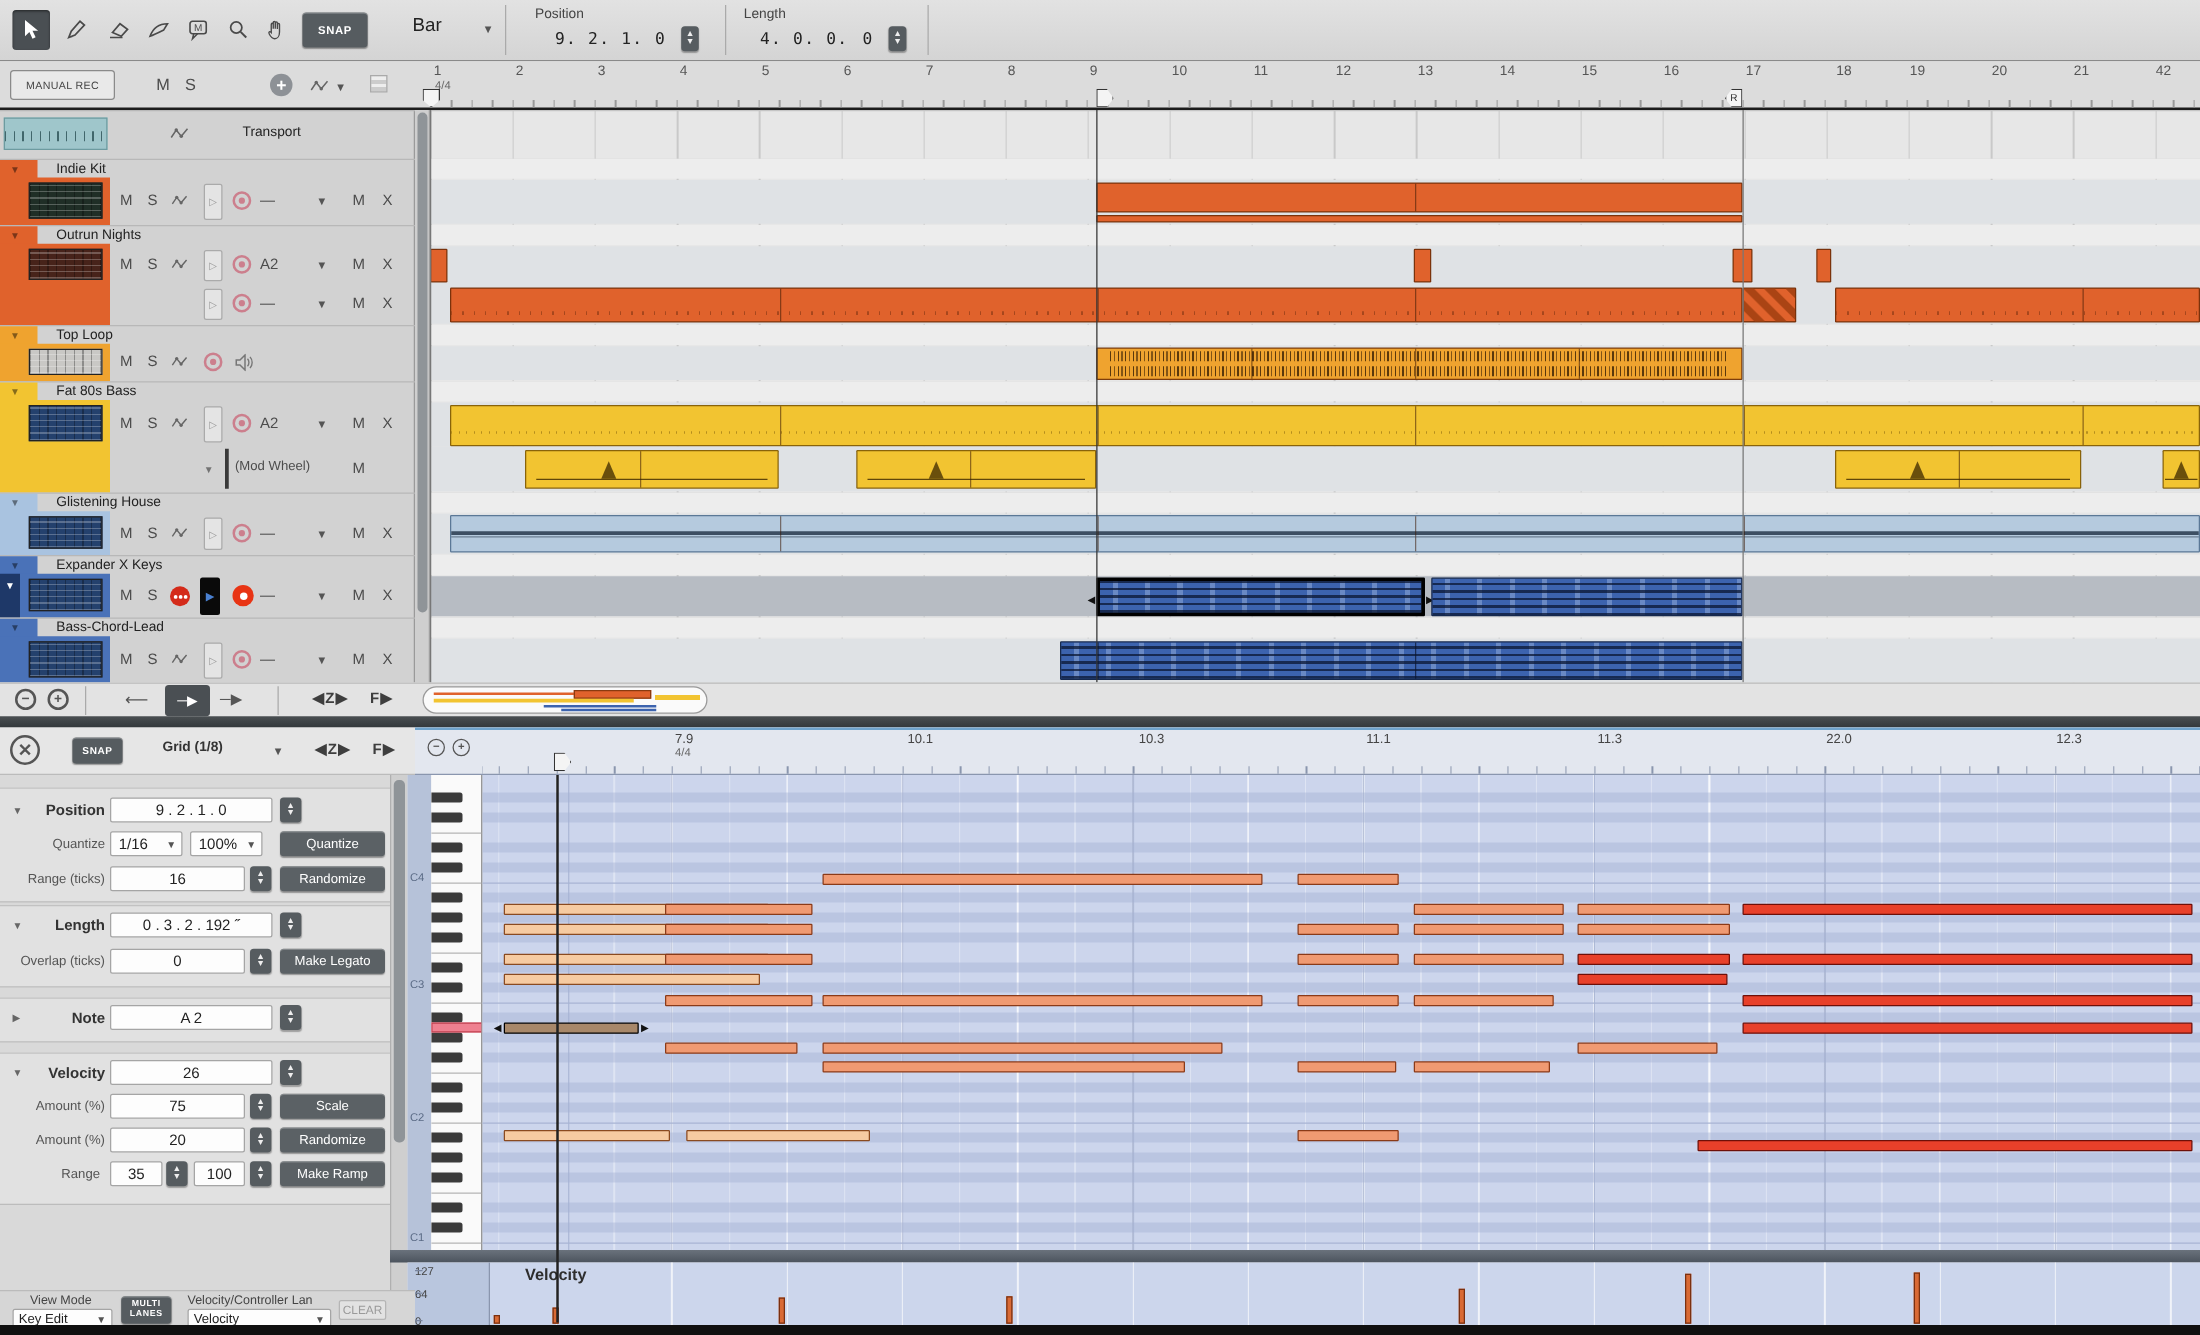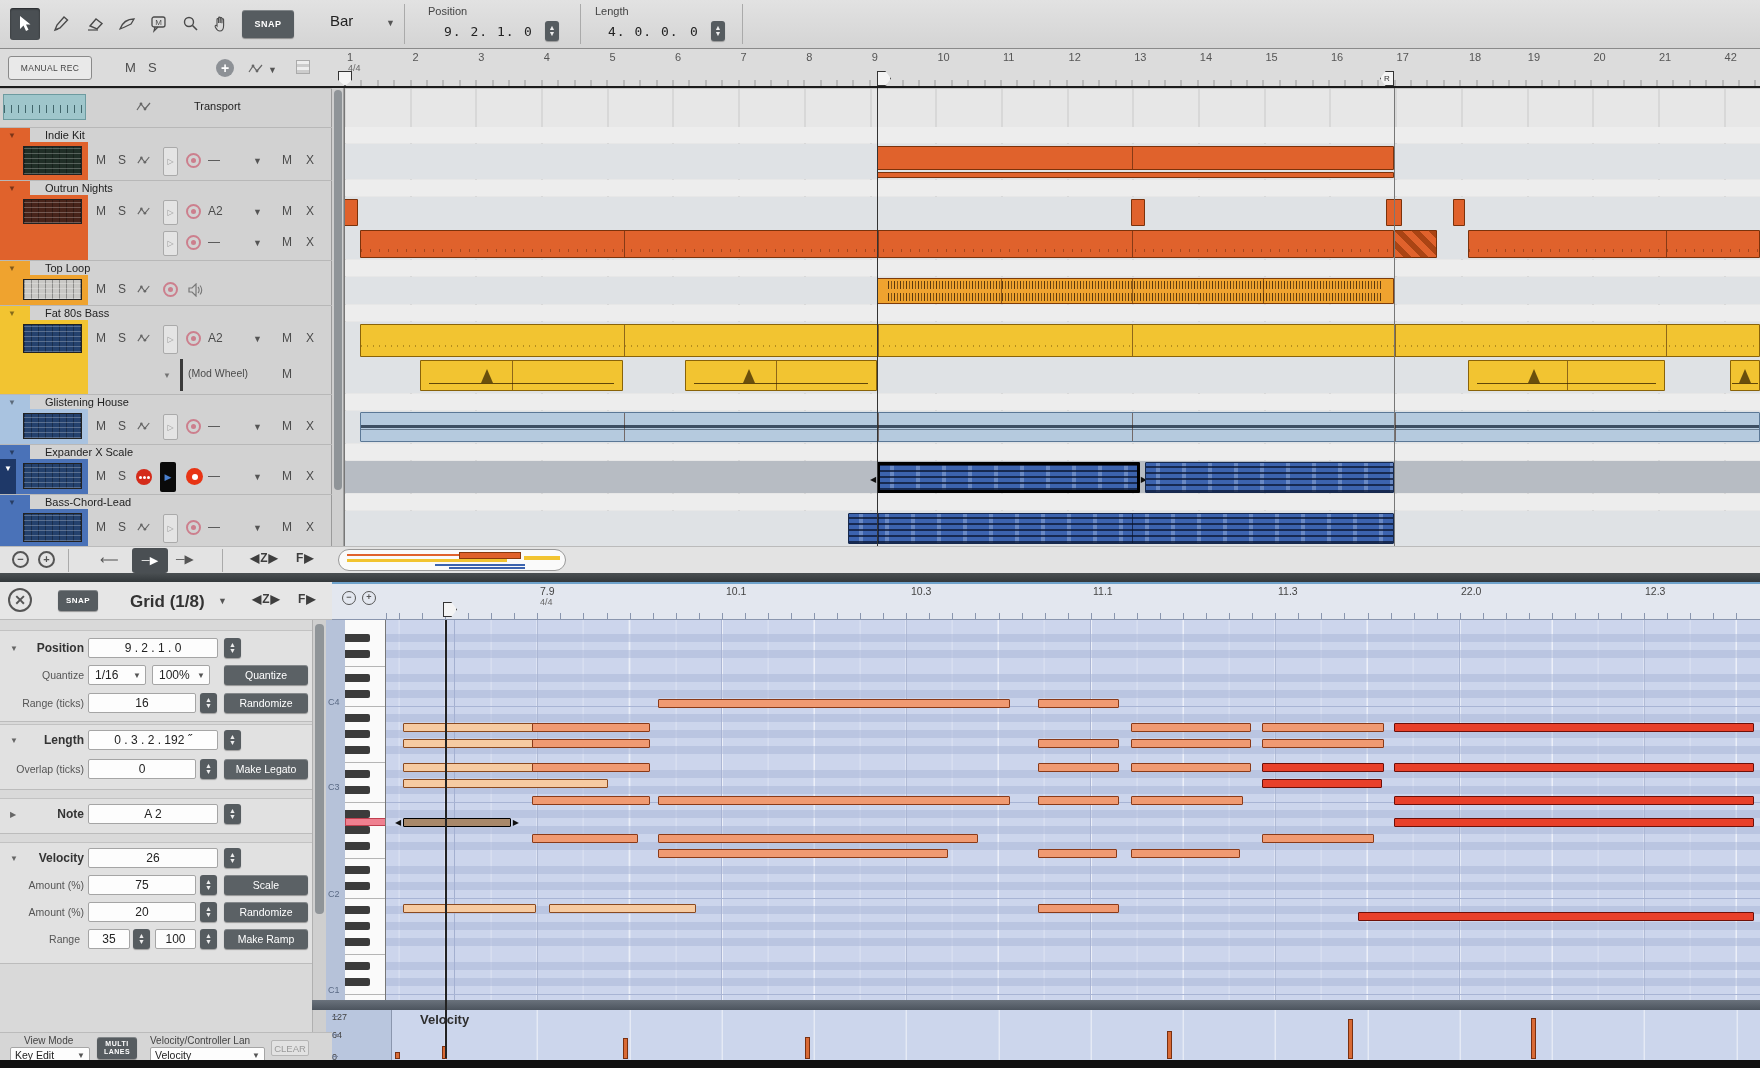--- a/index.html
+++ b/index.html
@@ -453,21 +453,21 @@
         <div class="lane-ctrl" style="left:208px;top:331px">—</div>
         <div class="dd-arrow abs" style="left:253px;top:334px">▼</div>
         <div class="lane-ctrl" style="left:282px;top:331px">M</div>
         <div class="lane-ctrl" style="left:306px;top:331px">X</div>
         <div class="abs" style="left:0;top:356px;width:332px;height:1px;background:#b8b8b8"></div>
         <div class="foldtab" style="left:0;top:357px;width:30px;height:15px;background:#4a72b8"></div>
         <div class="foldtab" style="left:0;top:371px;width:88px;height:35px;background:#4a72b8"></div>
         <div class="collapse" style="left:8px;top:360px">▼</div>
         <div class="foldtab" style="left:0;top:371px;width:16px;height:35px;background:#1e3868"></div>
         <div class="collapse" style="left:4px;top:376px;color:#fff">▼</div>
-        <div class="trackname" style="left:45px;top:358px">Expander X Scale</div>
+        <div class="trackname" style="left:45px;top:358px">Expander X Keys</div>
         <div class="thumb-dev" style="left:23px;top:375px;width:59px;height:26px;background:#24416d"></div>
         <div class="msv" style="left:96px;top:381px">M</div>
         <div class="msv" style="left:118px;top:381px">S</div>
         <div class="autored" style="left:136px;top:381px">
           <b></b>
           <b></b>
           <b></b>
         </div>
         <div class="abs" style="left:160px;top:374px;width:16px;height:30px;background:#0a0a0a;border-radius:2px;display:flex;align-items:center;justify-content:center;color:#4a80d0;font-size:9px">▶</div>
         <div class="recsel" style="left:186px;top:380px">
@@ -522,21 +522,21 @@
       <div class="abs" style="left:96px;top:14px;width:90px;height:2px;background:#3c63ae"></div>
       <div class="abs" style="left:110px;top:17px;width:76px;height:2px;background:#3c63ae"></div>
     </div>
   </div>
 
   <div id="divider"></div>
 
   <div id="ed-header-left">
     <div class="circlex" style="left:8px;top:6px">✕</div>
     <div class="snapbtn" style="position:absolute;left:58px;top:8px;width:40px;height:21px;font-size:8px">SNAP</div>
-    <span style="position:absolute;left:130px;top:10px;font-size:17px;font-weight:bold;color:#333">Grid (1/8)</span>
+    <span style="position:absolute;left:130px;top:10px;font-size:11px;font-weight:bold;color:#333">Grid (1/8)</span>
     <span class="dd-arrow" style="position:absolute;left:218px;top:14px">▼</span>
     <span class="zcluster" style="position:absolute;left:252px;top:10px">◀Z▶</span>
     <span class="zcluster" style="position:absolute;left:298px;top:10px">F▶</span>
   </div>
   <div id="ed-header-right">
     <div class="zbtn" style="left:10px;top:7px;width:14px;height:14px;font-size:9px;line-height:10px;border-width:1.5px">−</div>
     <div class="zbtn" style="left:30px;top:7px;width:14px;height:14px;font-size:9px;line-height:10px;border-width:1.5px">+</div>
     <div class="ticks"></div>
     <div id="ed-ruler-labels"></div>
   <div class="ed-rlabel" style="left:208px">7.9</div>

